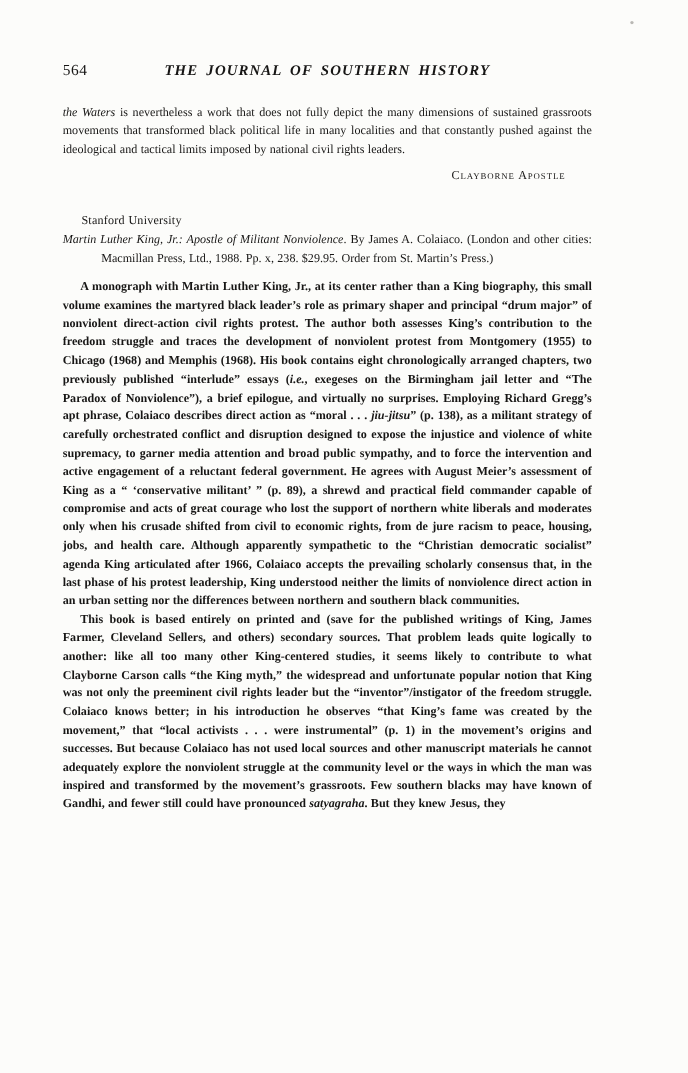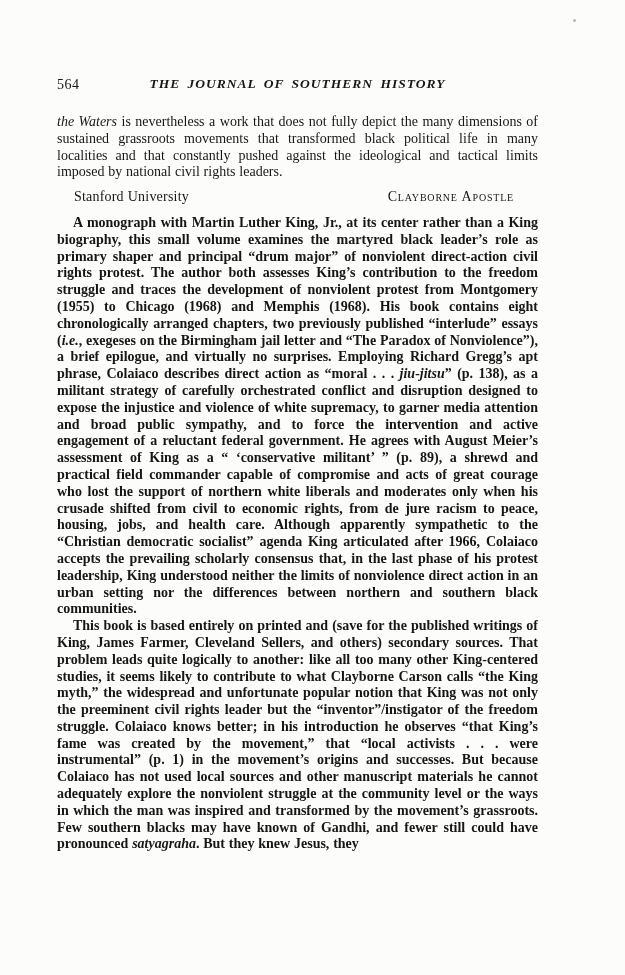--- a/index.html
+++ b/index.html
@@ -12,21 +12,21 @@
     background: #fcfcfa;
     overflow: hidden;
     position: relative;
     font-family: "Liberation Serif", serif;
     color: #171615;
   }
   .column {
     position: relative;
     margin-left: 57px;
     width: 481px;
-    padding-top: 76px;
+    padding-top: 24px;
   }
   .page-header {
     position: relative;
     height: 18px;
     margin-bottom: 20px;
   }
   .page-number {
     position: absolute;
     left: 0;
     top: 1px;
@@ -34,38 +34,40 @@
     letter-spacing: 0.5px;
   }
   .running-title {
     text-align: center;
     font-style: italic;
     font-weight: bold;
     font-size: 13.5px;
     letter-spacing: 1px;
     word-spacing: 3px;
     white-space: nowrap;
+    margin-top: 32px;
   }
   .body-text {
-    font-size: 14px;
+    font-size: 11px;
     line-height: 16.8px;
     text-align: justify;
     word-spacing: 0.3px;
   }
   .body-text p { margin: 0; }
   .body-text i { font-style: italic; }
   .signature-row {
     display: flex;
     justify-content: space-between;
     margin-top: 8px;
     padding-left: 17px;
     padding-right: 24px;
   }
   .affiliation {
     letter-spacing: 0.2px;
+    margin-top: 41px;
   }
   .reviewer-name {
     font-variant: small-caps;
     letter-spacing: 0.8px;
   }
   .citation {
     margin-top: 24px;
     padding-left: 35px;
     text-indent: -35px;
   }
@@ -100,19 +102,20 @@
 
   <div class="body-text">
 
     <p><i>the Waters</i><span> is nevertheless a work that does not fully depict the many dimensions of sustained grassroots movements that transformed black political life in many localities and that constantly pushed against the ideological and tactical limits imposed by national civil rights leaders.</span></p>
 
     <div class="signature-row">
       <span class="affiliation">Stanford University</span>
       <span class="reviewer-name">Clayborne Apostle</span>
     </div>
 
+    <p class="citation"><i>Martin Luther King, Jr.: Apostle of Militant Nonviolence</i><span>. By James A. Colaiaco. (London and other cities: Macmillan Press, Ltd., 1988. Pp. x, 238. $29.95. Order from St. Martin’s Press.)</span></p>
 
     <p class="review-para first"><span>A monograph with Martin Luther King, Jr., at its center rather than a King biography, this small volume examines the martyred black leader’s role as primary shaper and principal “drum major” of nonviolent direct-action civil rights protest. The author both assesses King’s contribution to the freedom struggle and traces the development of nonviolent protest from Montgomery (1955) to Chicago (1968) and Memphis (1968). His book contains eight chronologically arranged chapters, two previously published “interlude” essays (</span><i>i.e.</i><span>, exegeses on the Birmingham jail letter and “The Paradox of Nonviolence”), a brief epilogue, and virtually no surprises. Employing Richard Gregg’s apt phrase, Colaiaco describes direct action as “moral . . . </span><i>jiu-jitsu</i><span>” (p. 138), as a militant strategy of carefully orchestrated conflict and disruption designed to expose the injustice and violence of white supremacy, to garner media attention and broad public sympathy, and to force the intervention and active engagement of a reluctant federal government. He agrees with August Meier’s assessment of King as a “ ‘conservative militant’ ” (p. 89), a shrewd and practical field commander capable of compromise and acts of great courage who lost the support of northern white liberals and moderates only when his crusade shifted from civil to economic rights, from de jure racism to peace, housing, jobs, and health care. Although apparently sympathetic to the “Christian democratic socialist” agenda King articulated after 1966, Colaiaco accepts the prevailing scholarly consensus that, in the last phase of his protest leadership, King understood neither the limits of nonviolence direct action in an urban setting nor the differences between northern and southern black communities.</span></p>
 
     <p class="review-para"><span>This book is based entirely on printed and (save for the published writings of King, James Farmer, Cleveland Sellers, and others) secondary sources. That problem leads quite logically to another: like all too many other King-centered studies, it seems likely to contribute to what Clayborne Carson calls “the King myth,” the widespread and unfortunate popular notion that King was not only the preeminent civil rights leader but the “inventor”/instigator of the freedom struggle. Colaiaco knows better; in his introduction he observes “that King’s fame was created by the movement,” that “local activists . . . were instrumental” (p. 1) in the movement’s origins and successes. But because Colaiaco has not used local sources and other manuscript materials he cannot adequately explore the nonviolent struggle at the community level or the ways in which the man was inspired and transformed by the movement’s grassroots. Few southern blacks may have known of Gandhi, and fewer still could have pronounced </span><i>satyagraha</i><span>. But they knew Jesus, they</span></p>
 
   </div>
 </div>
 
 </body></html>

